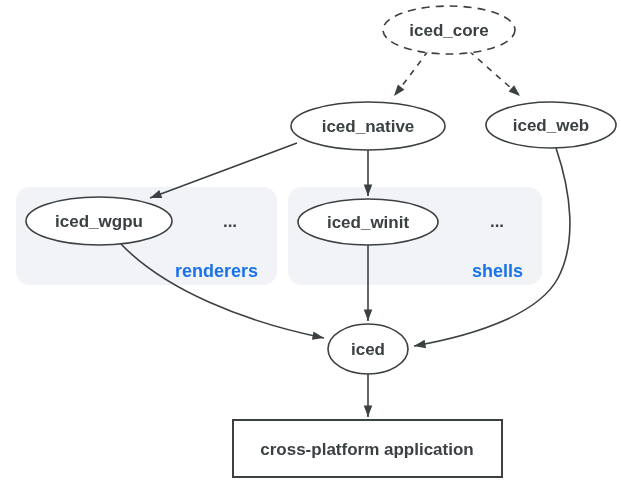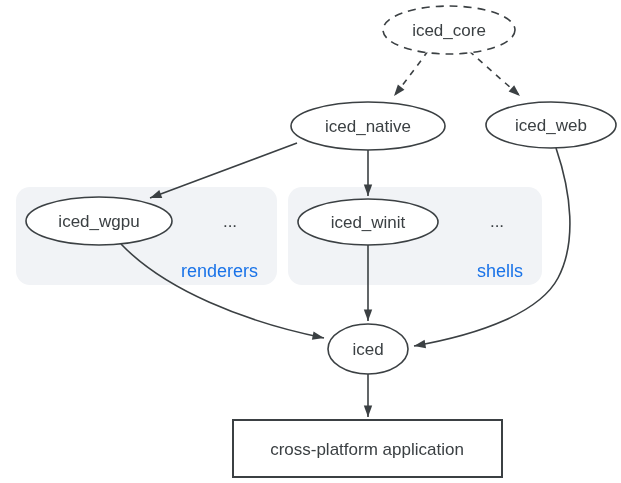--- a/index.html
+++ b/index.html
@@ -8,20 +8,21 @@
     background: #ffffff;
     width: 621px;
     height: 483px;
     overflow: hidden;
     font-family: "Liberation Sans", "DejaVu Sans", sans-serif;
   }
   .diagram-wrap {
     width: 621px;
     height: 483px;
     position: relative;
+    font-weight: bold;
   }
   svg { display: block; }
   .node-ellipse {
     fill: #ffffff;
     stroke: #3b4043;
     stroke-width: 1.6;
   }
   .node-ellipse.dashed {
     stroke-dasharray: 8 6;
   }

